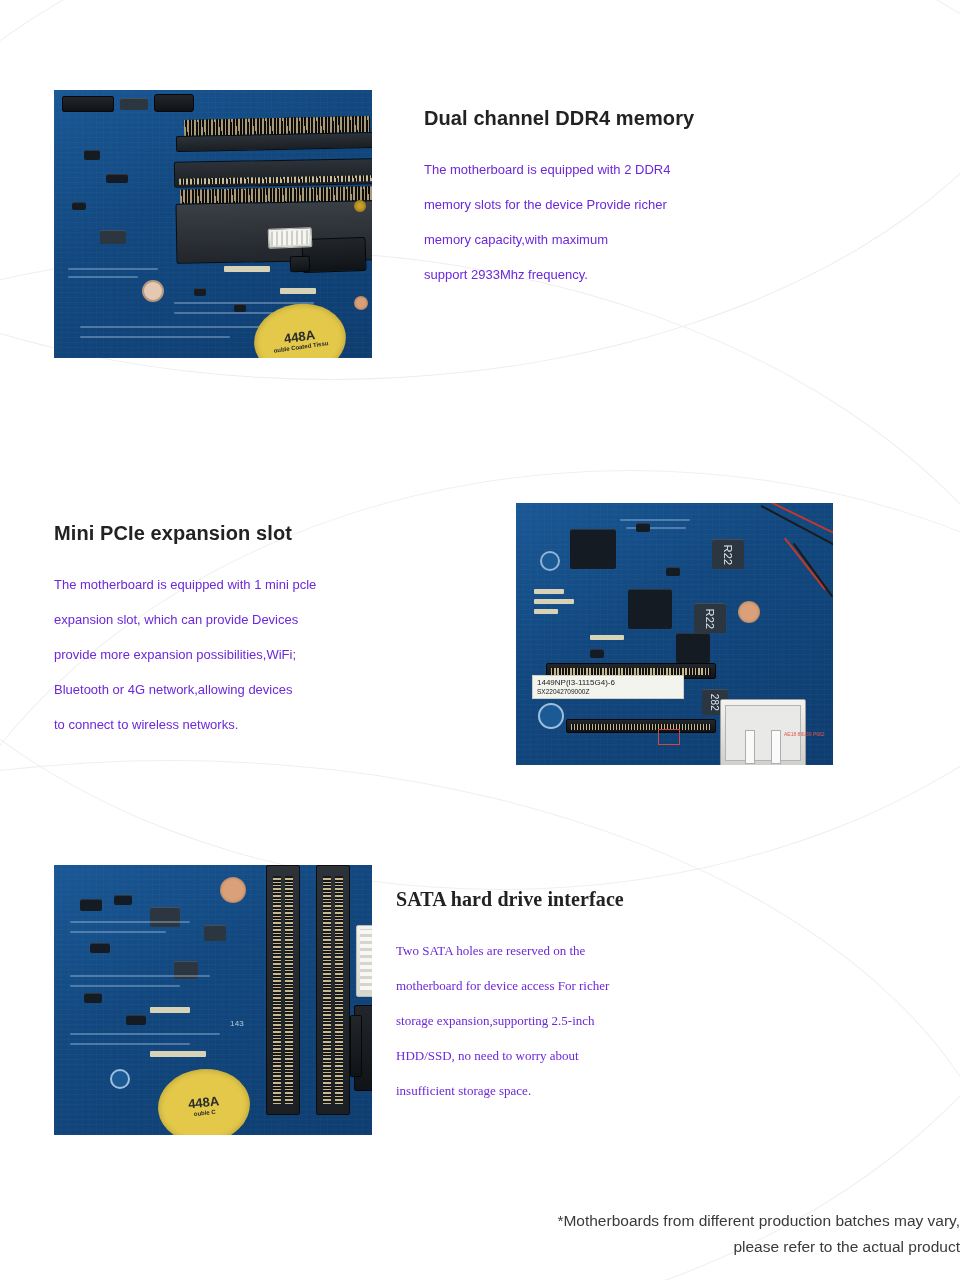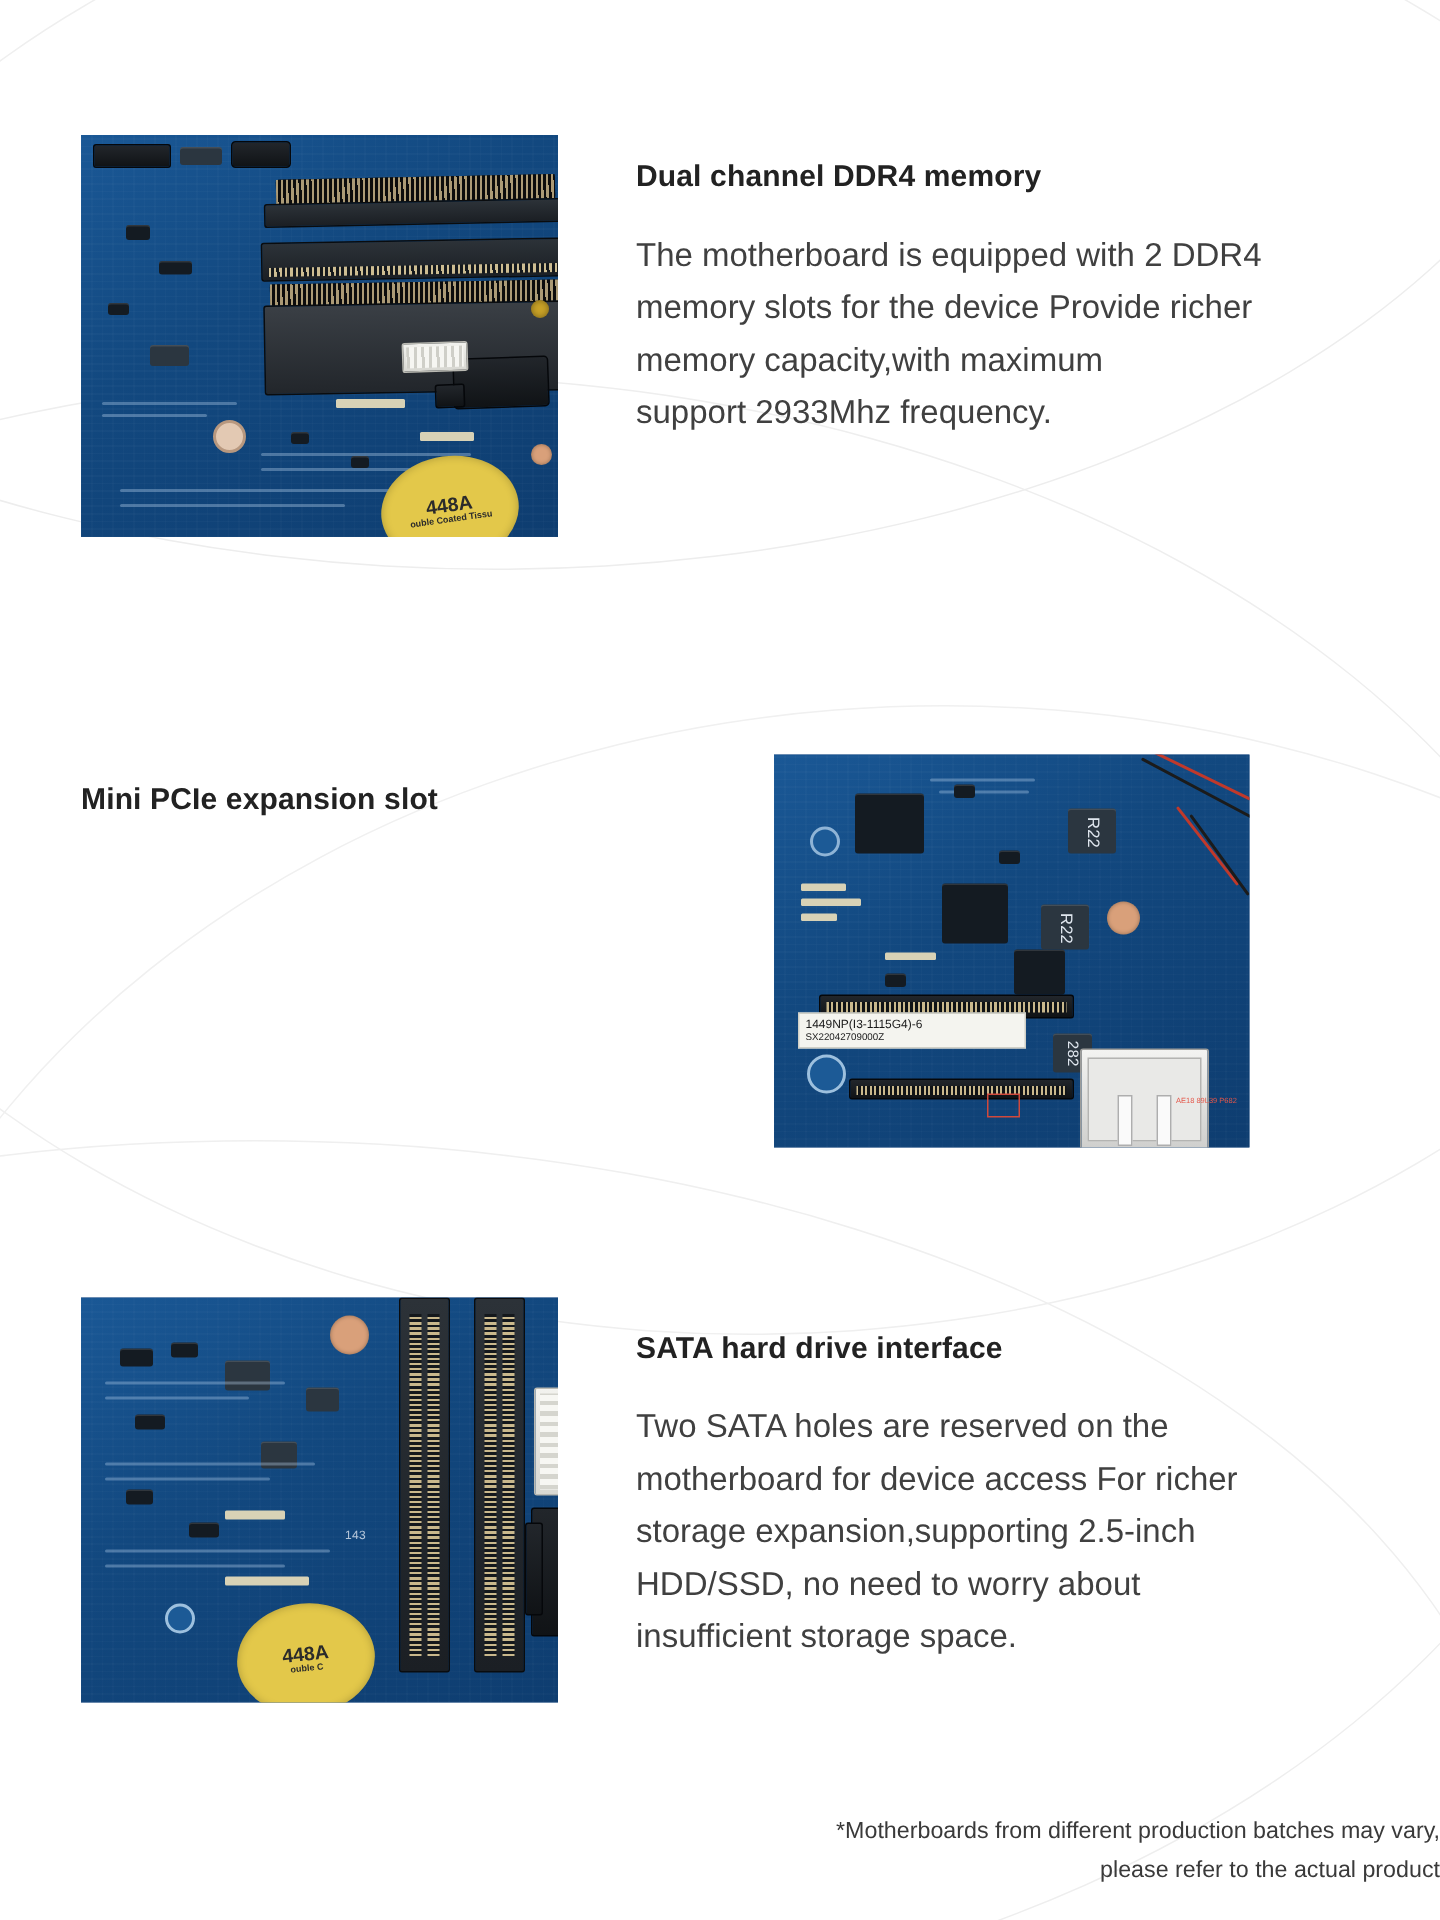--- a/index.html
+++ b/index.html
@@ -73,41 +73,41 @@
 
   .heading {
     font-size: 20px;
     font-weight: bold;
     color: #222222;
     letter-spacing: 0.1px;
     margin: 0 0 22px 0;
     line-height: 1.2;
   }
   .para {
-    font-size: 22px;
+    font-size: 13px;
     line-height: 35px;
-    color: #404040;
+    color: #6d28d9;
     margin: 0;
     white-space: pre-line;
   }
 
   
   #sec-ddr4 { left: 54px; top: 90px; }
   #sec-ddr4 .photo { width: 318px; height: 268px; }
   #sec-ddr4 .txtblock { width: 460px; margin-left: 52px; padding-top: 16px; }
 
   
   #sec-pcie { left: 54px; top: 503px; }
   #sec-pcie .txtblock { width: 430px; padding-top: 18px; }
   #sec-pcie .photo { width: 317px; height: 262px; margin-left: 32px; }
 
   
   #sec-sata { left: 54px; top: 865px; }
   #sec-sata .photo { width: 318px; height: 270px; }
-  #sec-sata .txtblock { width: 470px; margin-left: 52px; padding-top: 22px; }
+  #sec-sata .txtblock { width: 470px; margin-left: 24px; padding-top: 22px; font-family: Liberation Serif, serif; }
 
   .footnote {
     position: absolute;
     left: 0; right: 0;
     top: 1208px;
     text-align: right;
     font-size: 15.5px;
     line-height: 26px;
     color: #3a3a3a;
     white-space: pre-line;
@@ -342,20 +342,25 @@
 memory slots for the device Provide richer
 memory capacity,with maximum
 support 2933Mhz frequency.</p>
     </div>
   </div>
 
   <div class="section" id="sec-pcie">
 
     <div class="txtblock">
       <h2 class="heading">Mini PCIe expansion slot</h2>
+      <p class="para">The motherboard is equipped with 1 mini pcle
+expansion slot, which can provide Devices
+provide more expansion possibilities,WiFi;
+Bluetooth or 4G network,allowing devices
+to connect to wireless networks.</p>
     </div>
 
     <div class="photo">
       <div class="pcb"></div>
 
       <div class="chip" style="left:54px; top:26px; width:46px; height:40px;"></div>
       <div class="chip" style="left:112px; top:86px; width:44px; height:40px;"></div>
       <div class="chip" style="left:160px; top:130px; width:34px; height:30px;"></div>
 
       <div class="chip gray" style="left:196px; top:36px; width:32px; height:30px;"></div>

